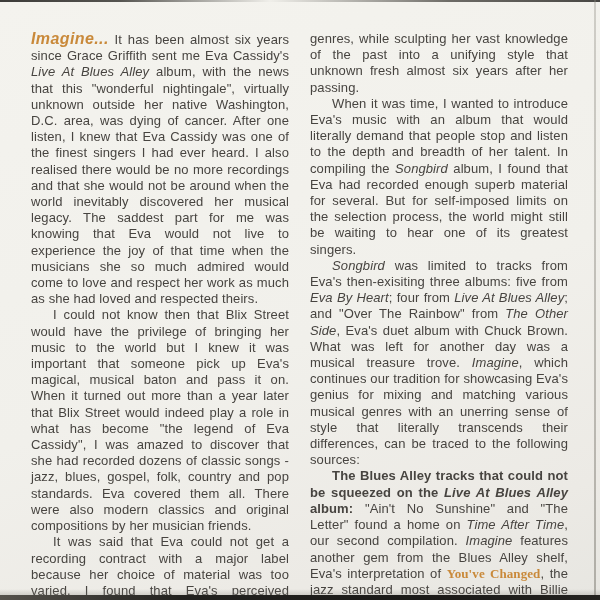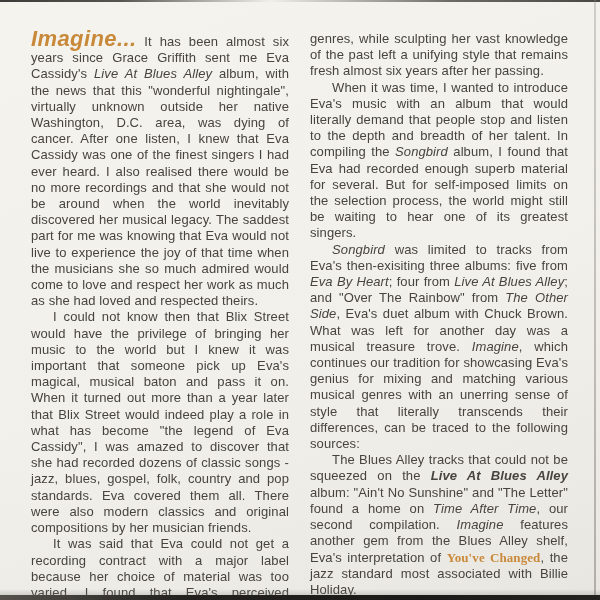--- a/index.html
+++ b/index.html
@@ -38,41 +38,41 @@
     font-size: 13px; line-height: 16.2px;
     text-align: justify;
     letter-spacing: 0.1px;
   }
   .col-left  { left: 31px; }
   .col-right { left: 310px; }
   .para { margin: 0; }
   .para.indent { text-indent: 1.7em; }
   .run-normal { }
   .run-italic { font-style: italic; }
-  .run-bold { font-weight: normal; }
+  .run-bold { font-weight: bold; }
   .run-bold-italic { font-weight: bold; font-style: italic; }
   .run-accent { color: var(--accent); font-weight: bold; font-family: Liberation Serif, serif; }
   .run-lead {
     color: var(--accent); font-weight: bold; font-style: italic;
-    font-size: 22px; letter-spacing: 0.4px;
+    font-size: 16px; letter-spacing: 0.4px;
   }
 </style>
 </head>
 <body>
 
 <div class="page">
   <div class="edge-top"></div>
   <div class="edge-right"></div>
   <div class="col col-left">
       <p class="para"><span class="run-lead">Imagine...</span><span class="run-normal"> It has been almost six years since Grace Griffith sent me Eva Cassidy's </span><span class="run-italic">Live At Blues Alley</span><span class="run-normal"> album, with the news that this "wonderful nightingale", virtually unknown outside her native Washington, D.C. area, was dying of cancer. After one listen, I knew that Eva Cassidy was one of the finest singers I had ever heard. I also realised there would be no more recordings and that she would not be around when the world inevitably discovered her musical legacy. The saddest part for me was knowing that Eva would not live to experience the joy of that time when the musicians she so much admired would come to love and respect her work as much as she had loved and respected theirs.</span></p>
       <p class="para indent"><span class="run-normal">I could not know then that Blix Street would have the privilege of bringing her music to the world but I knew it was important that someone pick up Eva's magical, musical baton and pass it on. When it turned out more than a year later that Blix Street would indeed play a role in what has become "the legend of Eva Cassidy", I was amazed to discover that she had recorded dozens of classic songs - jazz, blues, gospel, folk, country and pop standards. Eva covered them all. There were also modern classics and original compositions by her musician friends.</span></p>
       <p class="para indent"><span class="run-normal">It was said that Eva could not get a recording contract with a major label because her choice of material was too varied. I found that Eva's perceived weakness was in reality her strength. She understood many types of music from the roots up and possessed an inherent taste that enabled her to draw from the very best of many</span></p>
     </div>
   <div class="col col-right">
-      <p class="para"><span class="run-normal">genres, while sculpting her vast knowledge of the past left a unifying style that remains fresh almost six years after her passing.</span></p>
+      <p class="para"><span class="run-normal">genres, while sculpting her vast knowledge of the past into a unifying style that unknown fresh almost six years after her passing.</span></p>
       <p class="para indent"><span class="run-normal">When it was time, I wanted to introduce Eva's music with an album that would literally demand that people stop and listen to the depth and breadth of her talent. In compiling the </span><span class="run-italic">Songbird</span><span class="run-normal"> album, I found that Eva had recorded enough superb material for several. But for self-imposed limits on the selection process, the world might still be waiting to hear one of its greatest singers.</span></p>
       <p class="para indent"><span class="run-italic">Songbird</span><span class="run-normal"> was limited to tracks from Eva's then-exisiting three albums: five from </span><span class="run-italic">Eva By Heart</span><span class="run-normal">; four from </span><span class="run-italic">Live At Blues Alley</span><span class="run-normal">; and "Over The Rainbow" from </span><span class="run-italic">The Other Side</span><span class="run-normal">, Eva's duet album with Chuck Brown. What was left for another day was a musical treasure trove. </span><span class="run-italic">Imagine</span><span class="run-normal">, which continues our tradition for showcasing Eva's genius for mixing and matching various musical genres with an unerring sense of style that literally transcends their differences, can be traced to the following sources:</span></p>
       <p class="para indent"><span class="run-bold">The Blues Alley tracks that could not be squeezed on the </span><span class="run-bold-italic">Live At Blues Alley</span><span class="run-bold"> album:</span><span class="run-normal"> "Ain't No Sunshine" and "The Letter" found a home on </span><span class="run-italic">Time After Time</span><span class="run-normal">, our second compilation. </span><span class="run-italic">Imagine</span><span class="run-normal"> features another gem from the Blues Alley shelf, Eva's interpretation of </span><span class="run-accent">You've Changed</span><span class="run-normal">, the jazz standard most associated with Billie Holiday.</span></p>
       <p class="para indent"><span class="run-bold-italic">The Other Side sessions:</span><span class="run-normal"> Eva's vocal on </span></p>
     </div>
   <div class="edge-bottom-shadow"></div>
   <div class="edge-bottom"></div>
 </div>
 
 </body></html>

